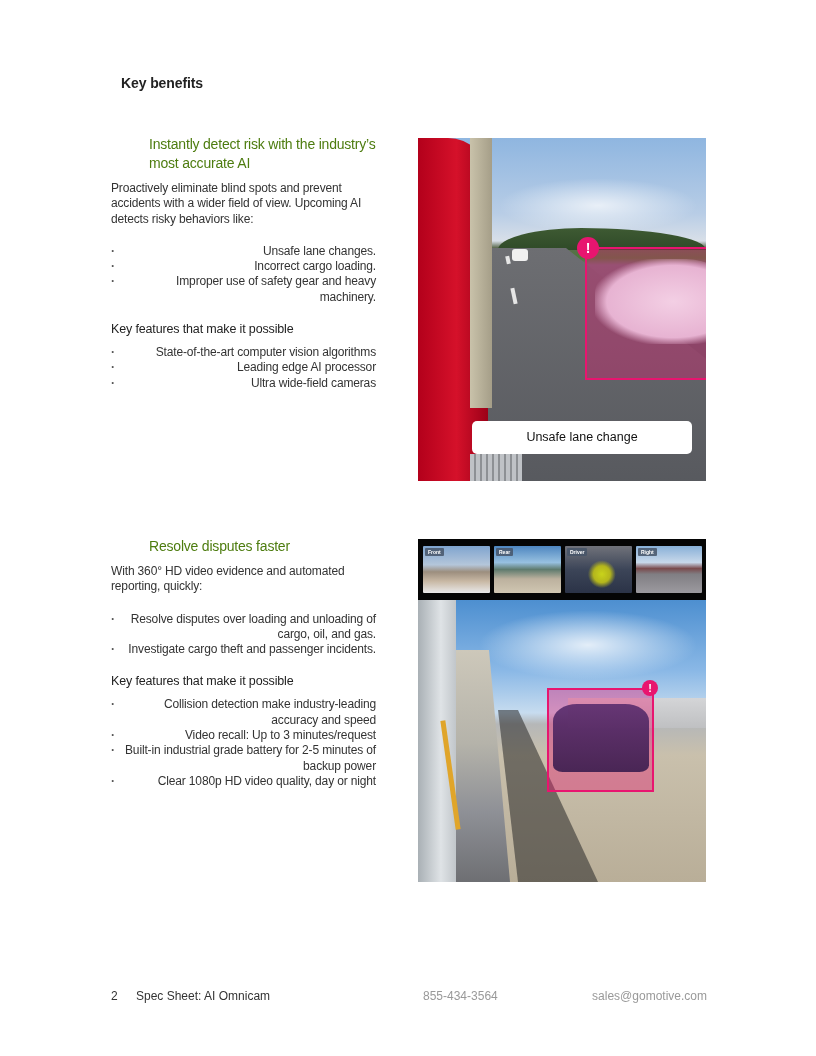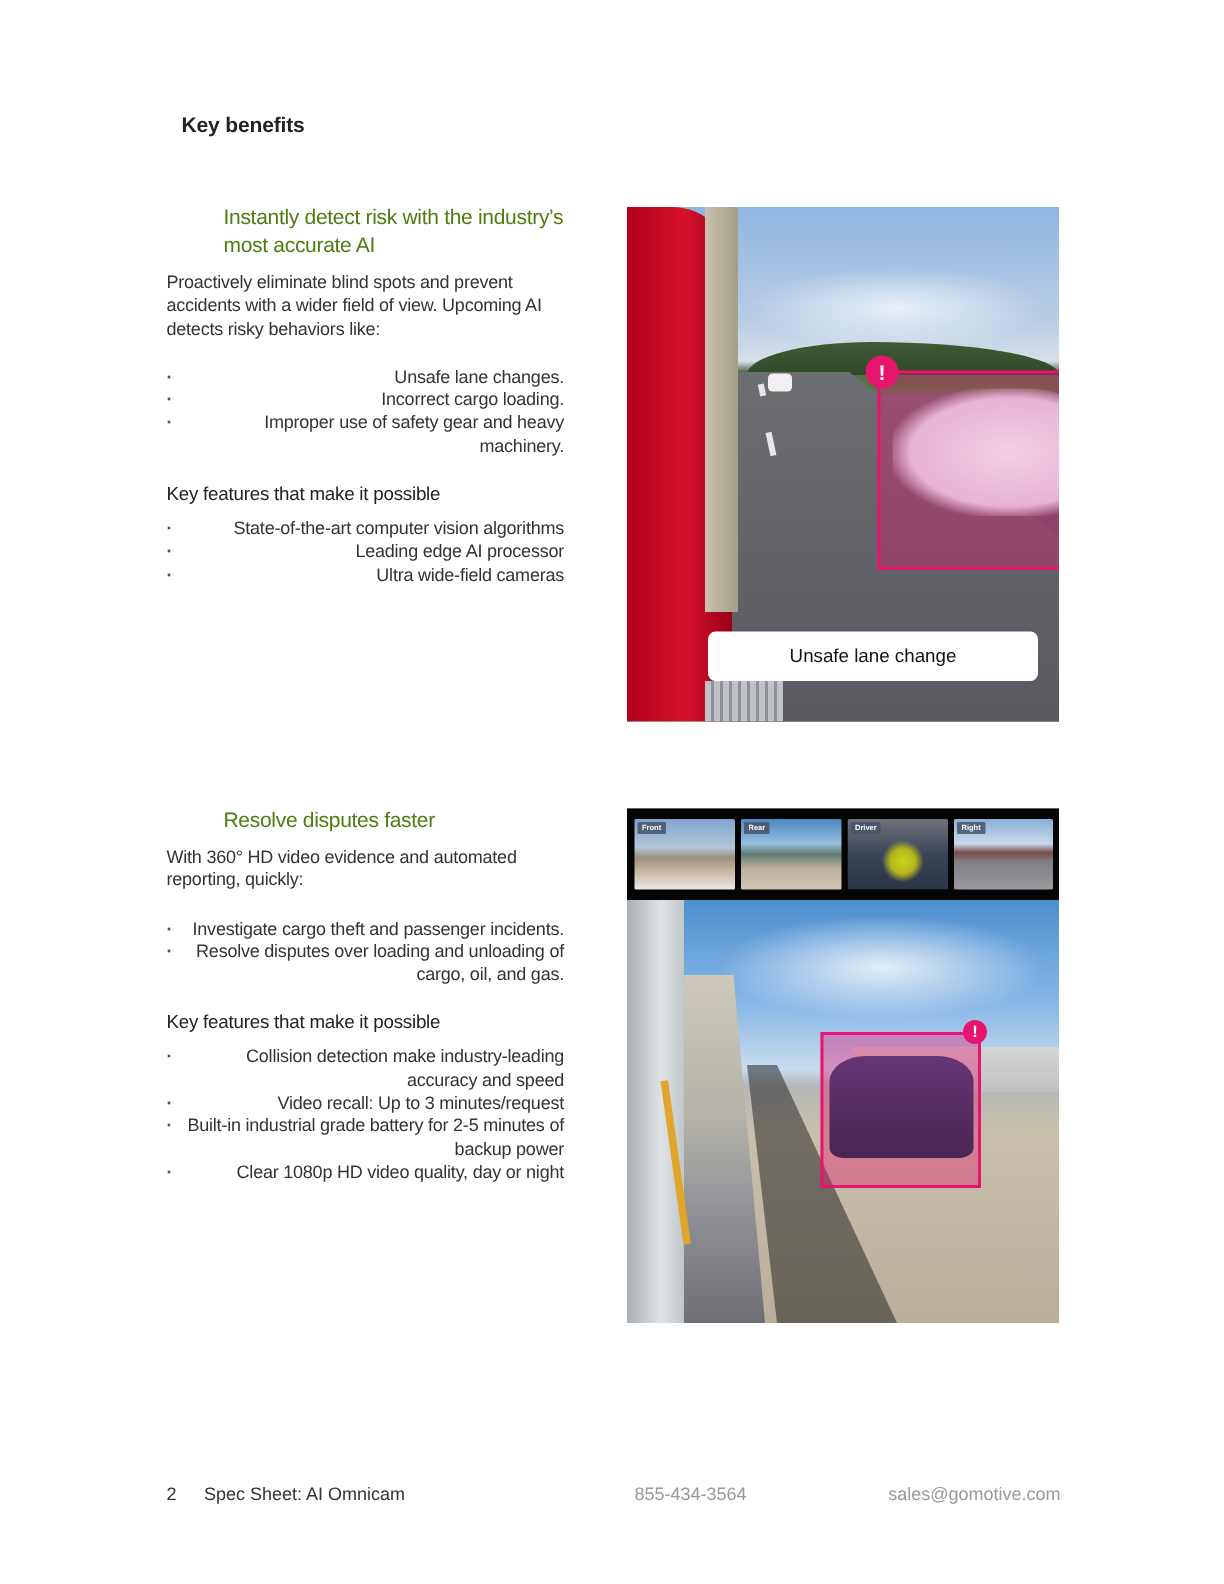--- a/index.html
+++ b/index.html
@@ -89,22 +89,22 @@
     <div class="car"></div>
   </div>
   <div class="badge" style="left:159px; top:99px;">!</div>
   <div class="label1">Unsafe lane change</div>
 </div>
 
 <div class="col" style="top:537px;">
   <div class="h2">Resolve disputes faster</div>
   <div class="p">With 360° HD video evidence and automated reporting, quickly:</div>
   <ul class="bul">
+    <li>Resolve disputes over loading and unloading of cargo, oil, and gas.</li>
     <li>Investigate cargo theft and passenger incidents.</li>
-    <li>Resolve disputes over loading and unloading of cargo, oil, and gas.</li>
   </ul>
   <div class="h3">Key features that make it possible</div>
   <ul class="bul tight">
     <li>Collision detection make industry-leading accuracy and speed</li>
     <li>Video recall: Up to 3 minutes/request</li>
     <li>Built-in industrial grade battery for 2-5 minutes of backup power</li>
     <li>Clear 1080p HD video quality, day or night</li>
   </ul>
 </div>
 

